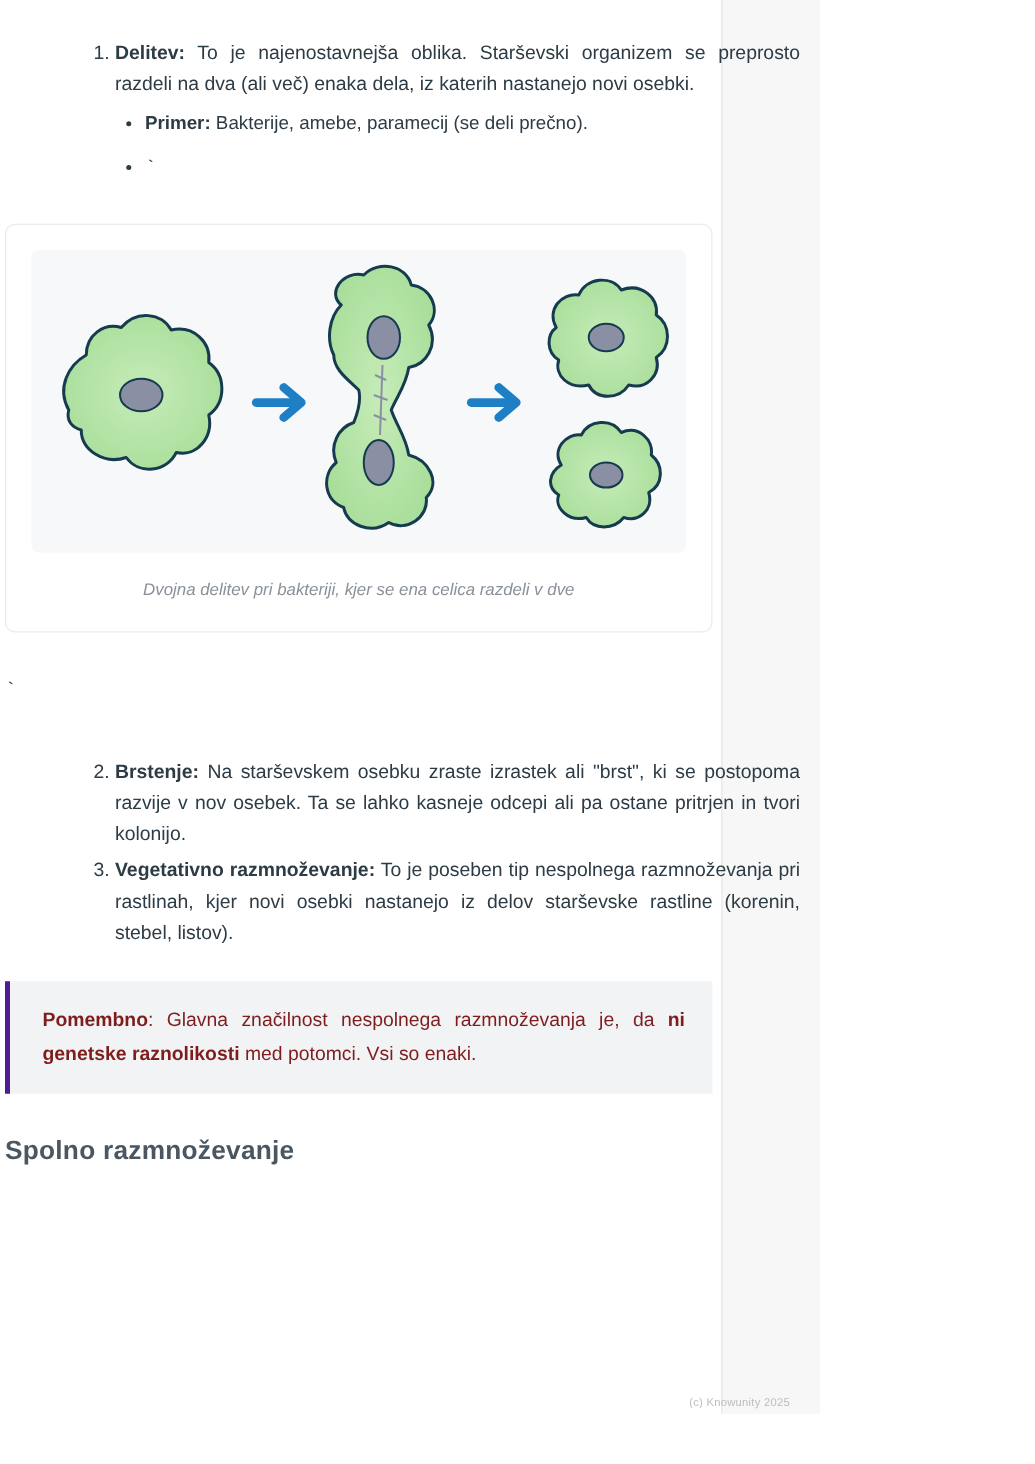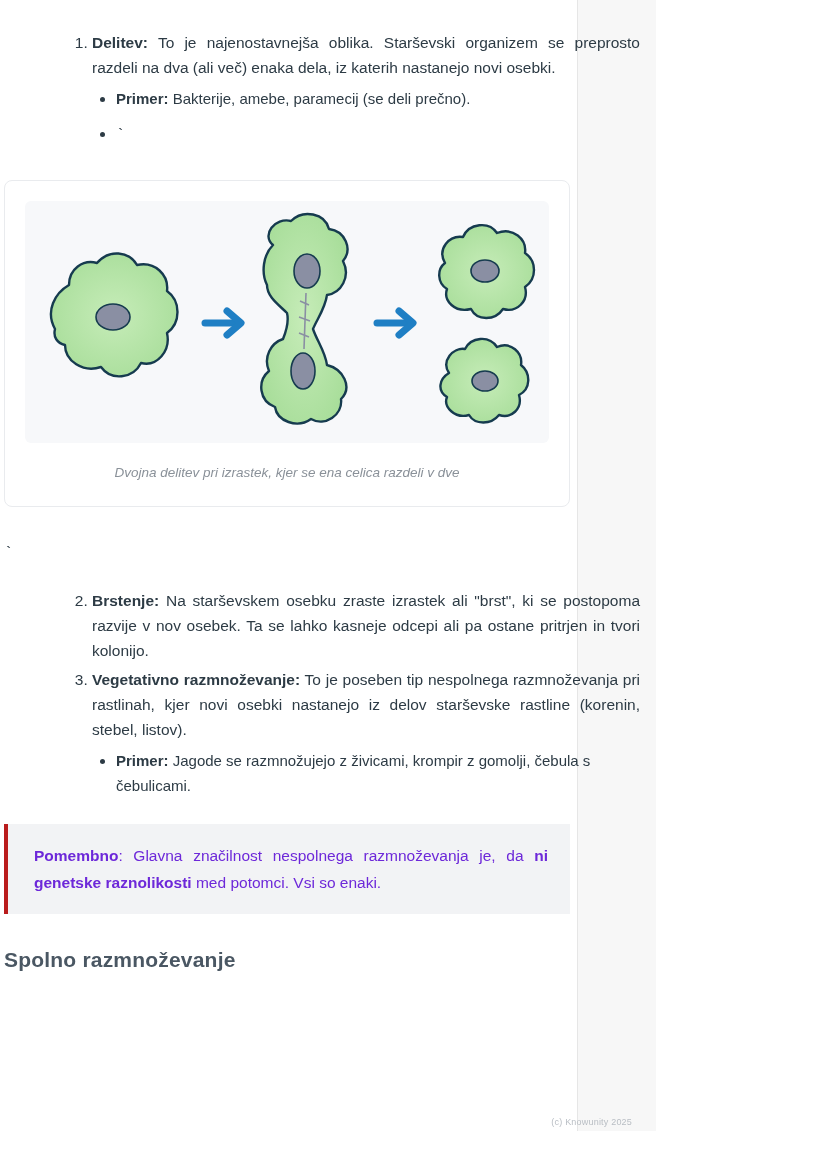--- a/index.html
+++ b/index.html
@@ -93,23 +93,23 @@
     font-family: "Liberation Mono", monospace;
     font-size: 15px;
     color: #2d3b45;
   }
 
   
   .callout {
     margin: 26px 0 0 -62px;
     width: 566px;
     background: #f2f3f5;
-    border-left: 4px solid #b91c1c;
+    border-left: 4px solid #4c1d95;
     padding: 18px 22px 18px 26px;
-    color: #6d28d9;
+    color: #7f1d1d;
     font-size: 15.5px;
     line-height: 27px;
     text-align: justify;
   }
 
   h2.section-heading {
     margin: 34px 0 0 -62px;
     font-size: 21px;
     font-weight: bold;
     color: #4a5763;
@@ -195,37 +195,32 @@
                    C512 60 512 78 500 86 C504 100 492 112 478 108 C470 120 452 120 446 108
                    C430 112 418 100 422 88 C412 82 412 68 420 62 Z" fill="url(#cellg)" stroke="#163b4f" stroke-width="2.4" stroke-linejoin="round"></path>
           <ellipse cx="460" cy="70" rx="14" ry="11" fill="#8a8fa3" stroke="#163b4f" stroke-width="1.6"></ellipse>
 
           <path d="M424 172 C416 160 428 146 440 148 C446 136 464 134 472 146 C486 140 498 152 496 164
                    C506 172 506 188 494 194 C498 208 486 218 474 214 C466 224 450 224 444 214
                    C430 218 418 206 422 196 C412 190 414 178 424 172 Z" fill="url(#cellg)" stroke="#163b4f" stroke-width="2.4" stroke-linejoin="round"></path>
           <ellipse cx="460" cy="180" rx="13" ry="10" fill="#8a8fa3" stroke="#163b4f" stroke-width="1.6"></ellipse>
         </svg>
       </div>
-      <div class="figure-caption">Dvojna delitev pri izrastek, kjer se ena celica razdeli v dve</div>
+      <div class="figure-caption">Dvojna delitev pri bakteriji, kjer se ena celica razdeli v dve</div>
     </div>
 
     <div class="stray-tick">`</div>
 
-    <ol class="main-list" start="2" style="margin-top:26px;">
+    <ol class="main-list" start="2" style="margin-top:44px;">
       <li class="item2">
         <span class="b">Brstenje:</span><span> Na starševskem osebku zraste izrastek ali "brst", ki se postopoma razvije v nov osebek. Ta se lahko kasneje odcepi ali pa ostane pritrjen in tvori kolonijo.</span>
       </li>
 
       <li class="item3">
         <span class="b">Vegetativno razmnoževanje:</span><span> To je poseben tip nespolnega razmnoževanja pri rastlinah, kjer novi osebki nastanejo iz delov starševske rastline (korenin, stebel, listov).</span>
-        <ul class="sub-list mt-block">
-          <li>
-            <span class="b">Primer:</span><span> Jagode se razmnožujejo z živicami, krompir z gomolji, čebula s čebulicami.</span>
-          </li>
-        </ul>
       </li>
     </ol>
 
     <div class="callout">
       <span class="b">Pomembno</span><span>: Glavna značilnost nespolnega razmnoževanja je, da </span><span class="b">ni genetske raznolikosti</span><span> med potomci. Vsi so enaki.</span>
     </div>
 
     <h2 class="section-heading">Spolno razmnoževanje</h2>
 
   </div>

